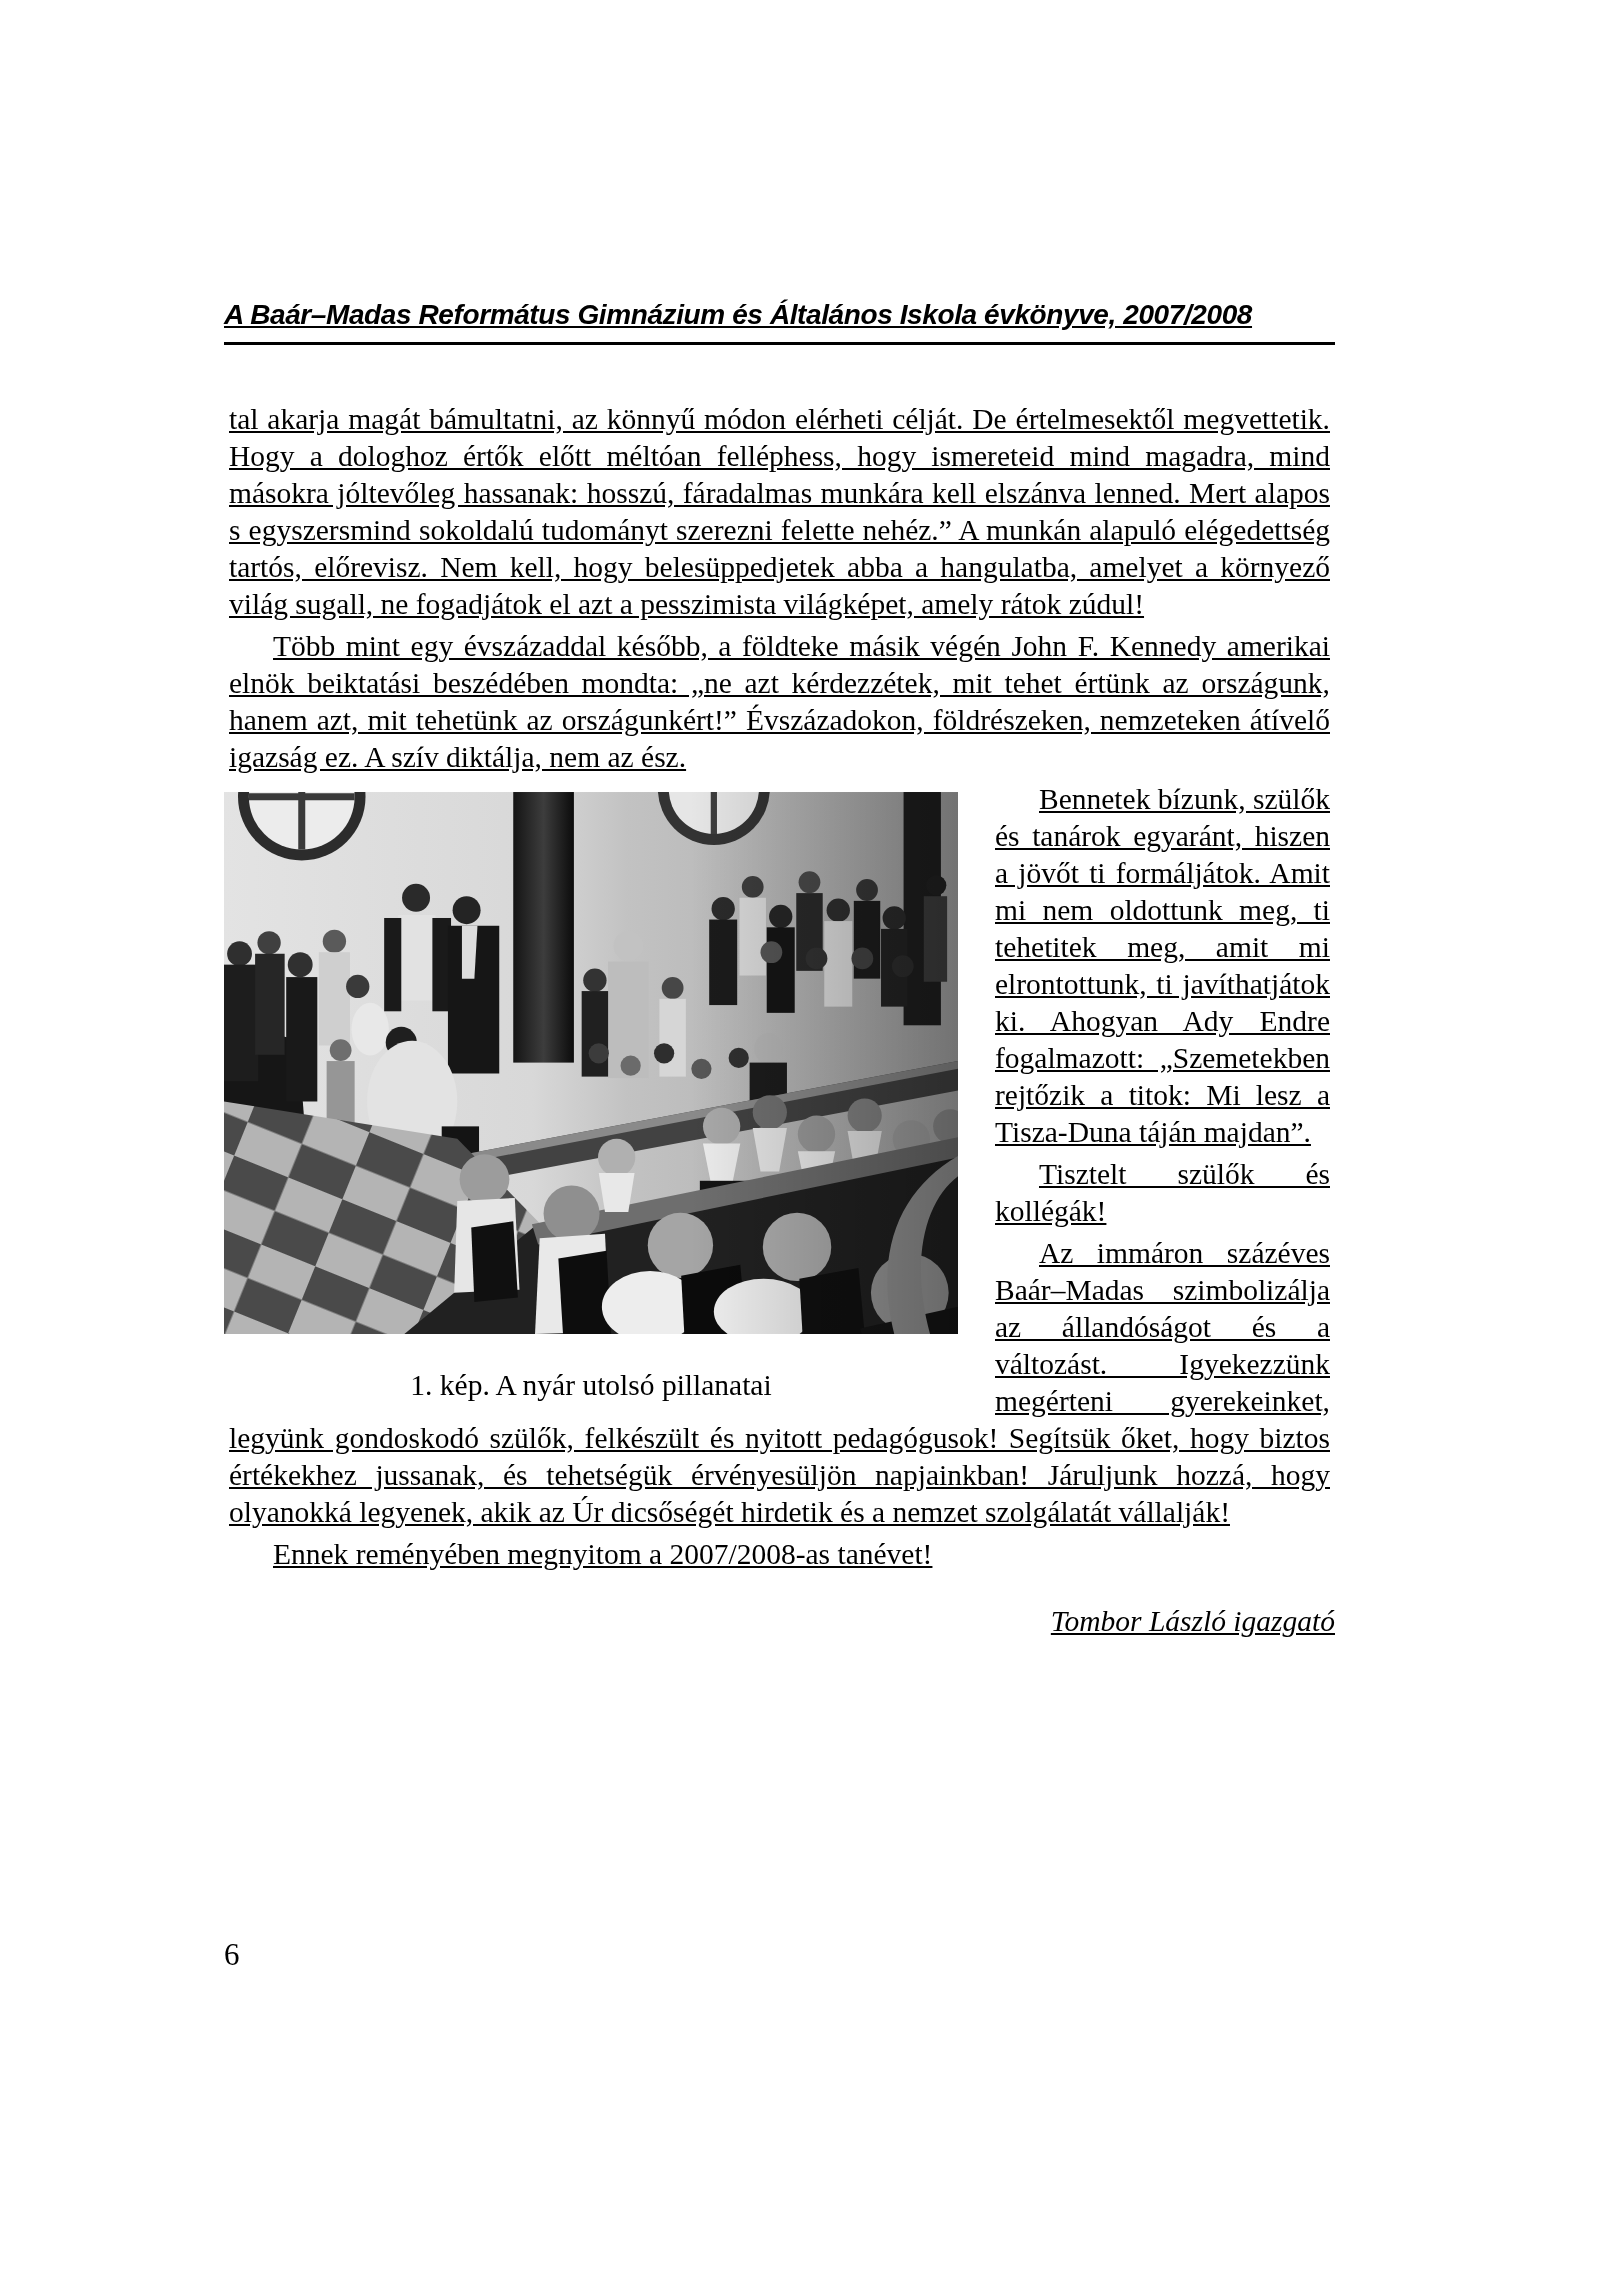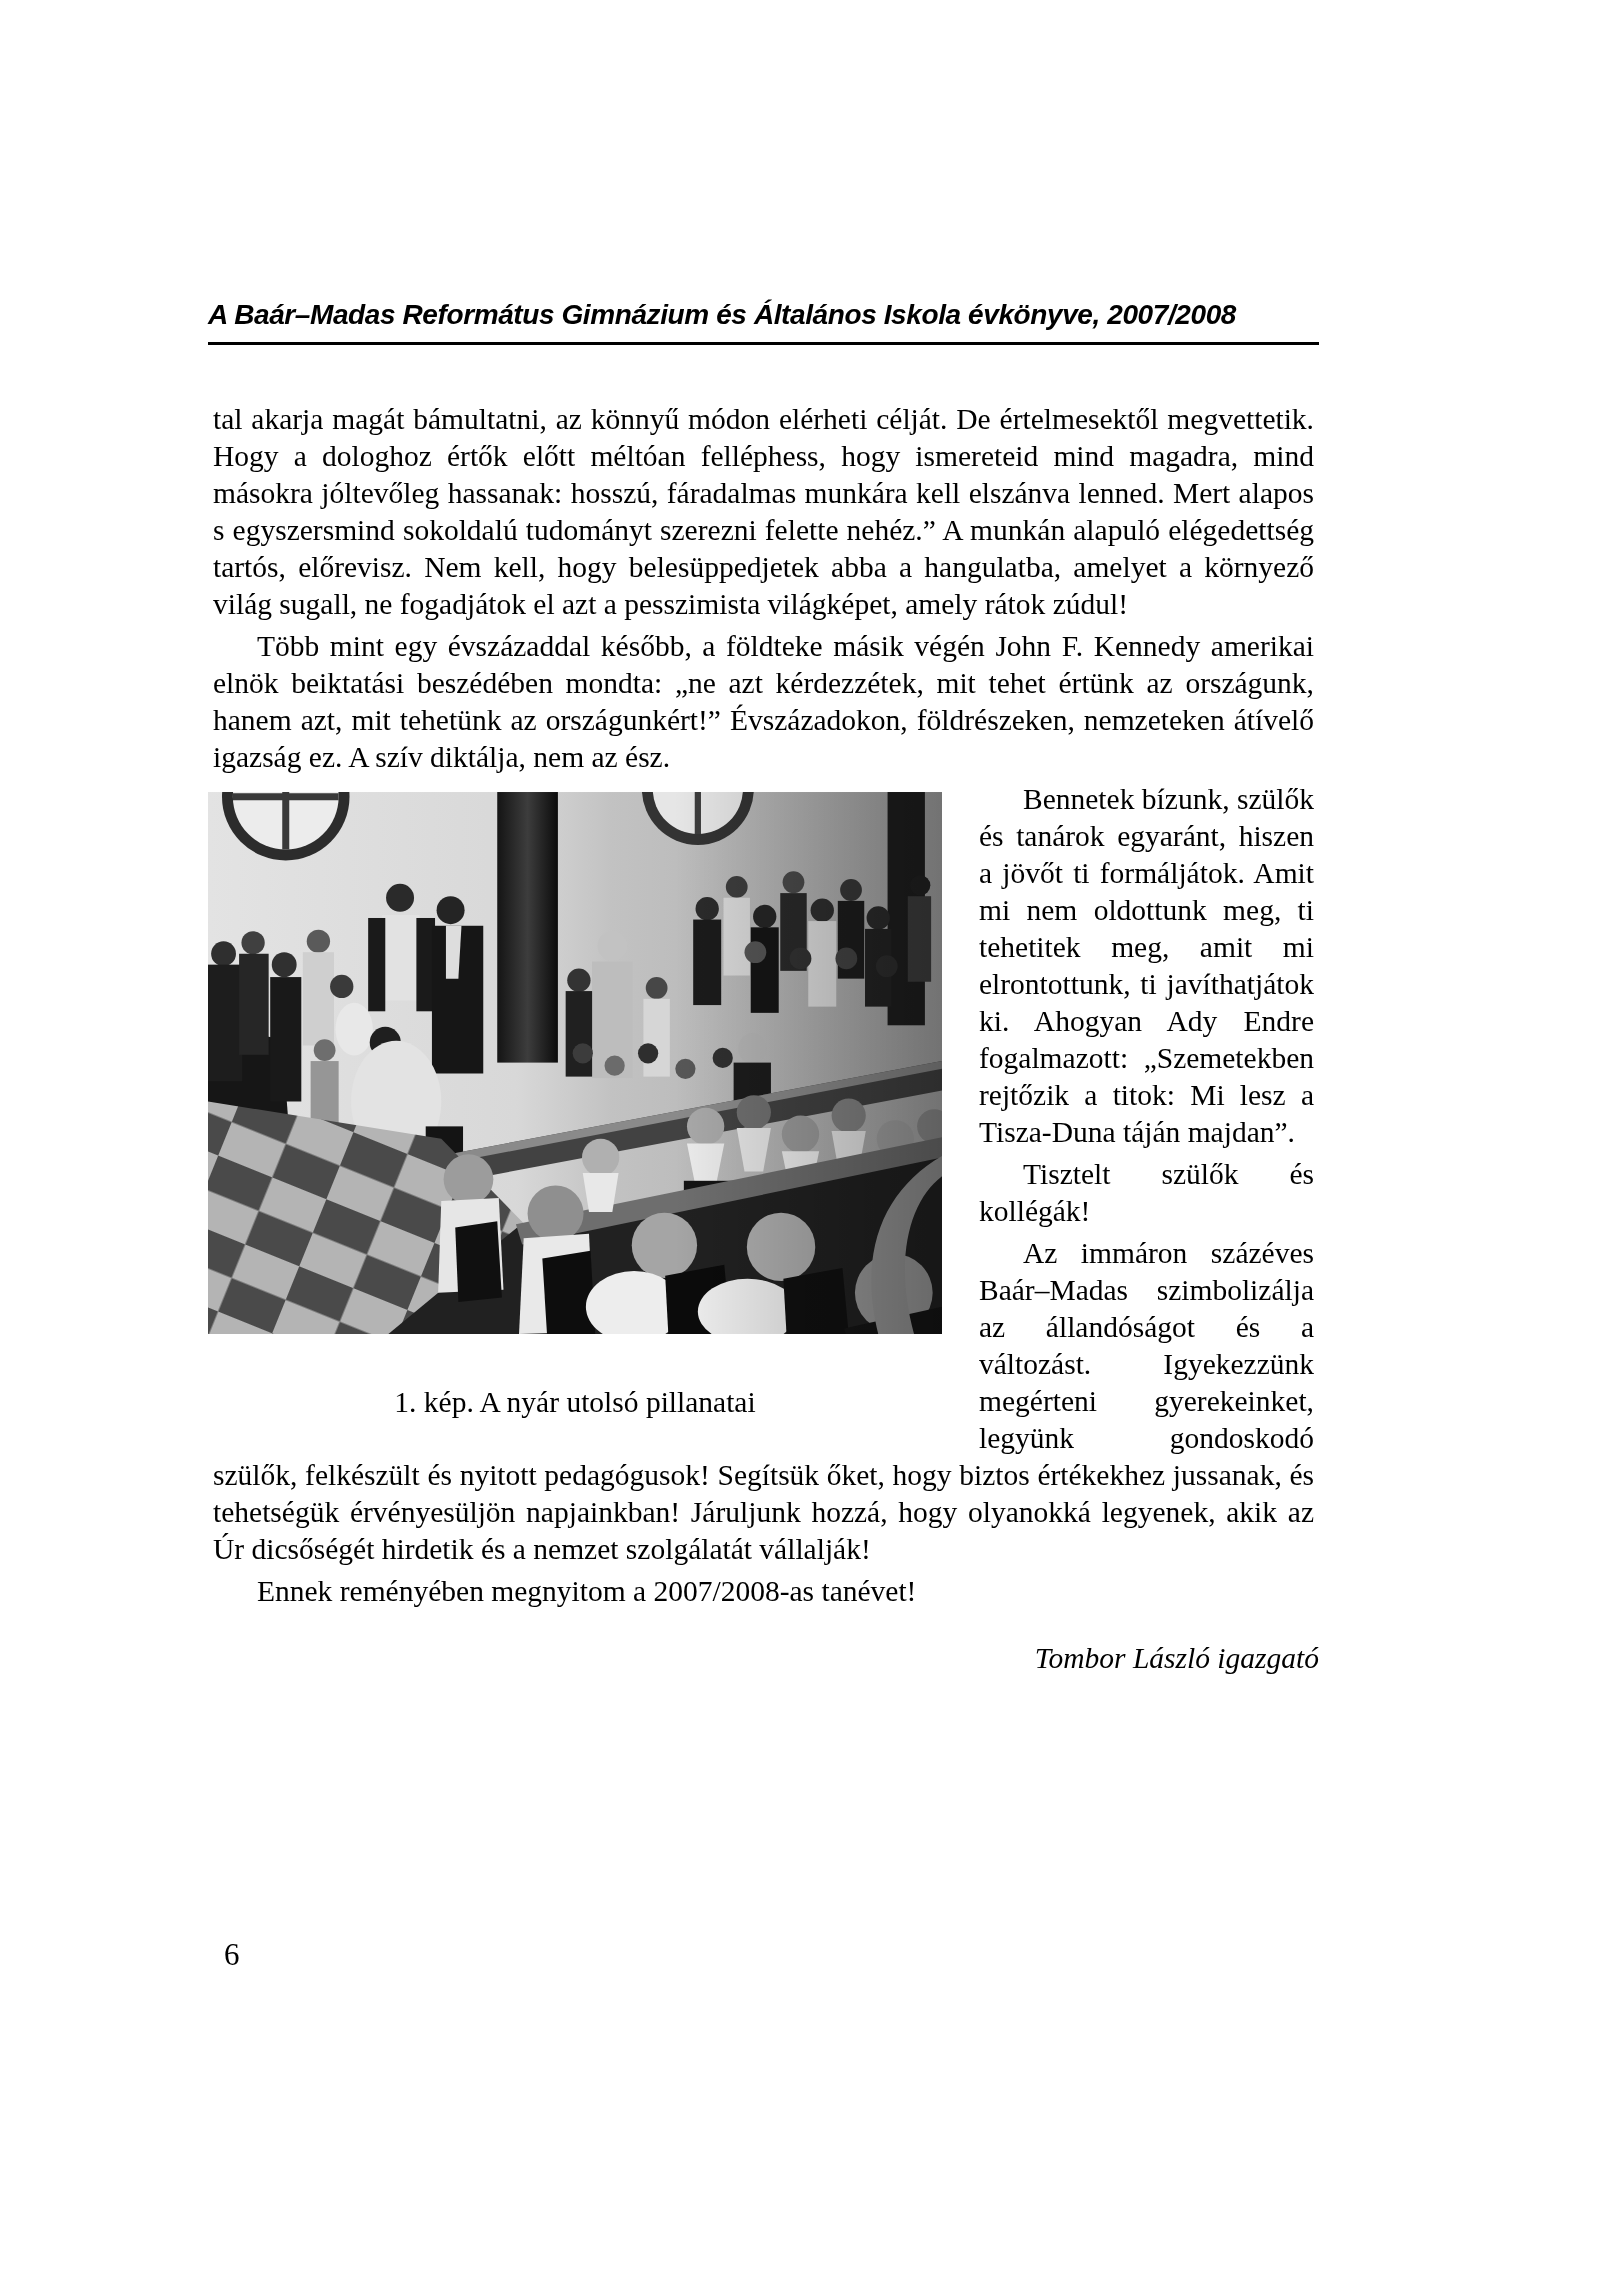--- a/index.html
+++ b/index.html
@@ -8,23 +8,24 @@
     position: relative;
     width: 1616px;
     height: 2295px;
     background: #ffffff;
     color: #000000;
     font-family: "Liberation Serif", serif;
     overflow: hidden;
   }
   .content {
     position: absolute;
-    left: 208px;
+    left: 224px;
     top: 298px;
     width: 1111px;
+    text-decoration: underline;
   }
   .running-header {
     font-family: "Liberation Sans", sans-serif;
     font-style: italic;
     font-weight: bold;
     font-size: 28px;
     line-height: 33px;
     letter-spacing: -0.4px;
     white-space: nowrap;
   }
@@ -41,21 +42,21 @@
   }
   .bodytext p { margin: 5px; }
   .bodytext p.indent { text-indent: 44px; }
   .figure {
     float: left;
     width: 734px;
     margin: 11px 37px 7.8px 0;
   }
   .figure svg { display: block; width: 734px; height: 542px; }
   .figure .caption {
-    margin-top: 50px;
+    margin-top: 33px;
     text-align: center;
     text-indent: 0;
     font-size: 29.5px;
   }
   .signature {
     clear: none;
     margin-top: 30px;
     text-align: right;
     font-style: italic;
     font-size: 29.5px;

